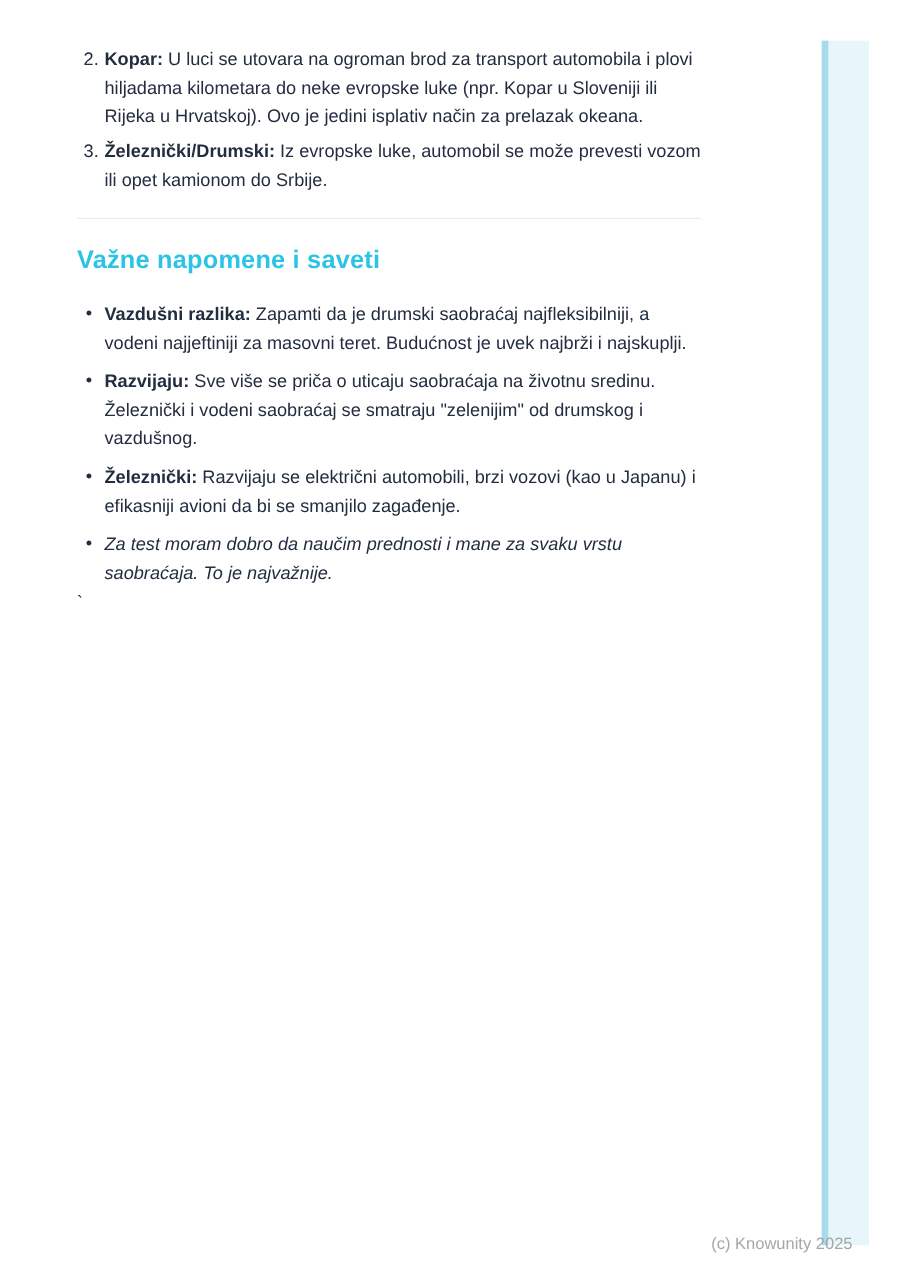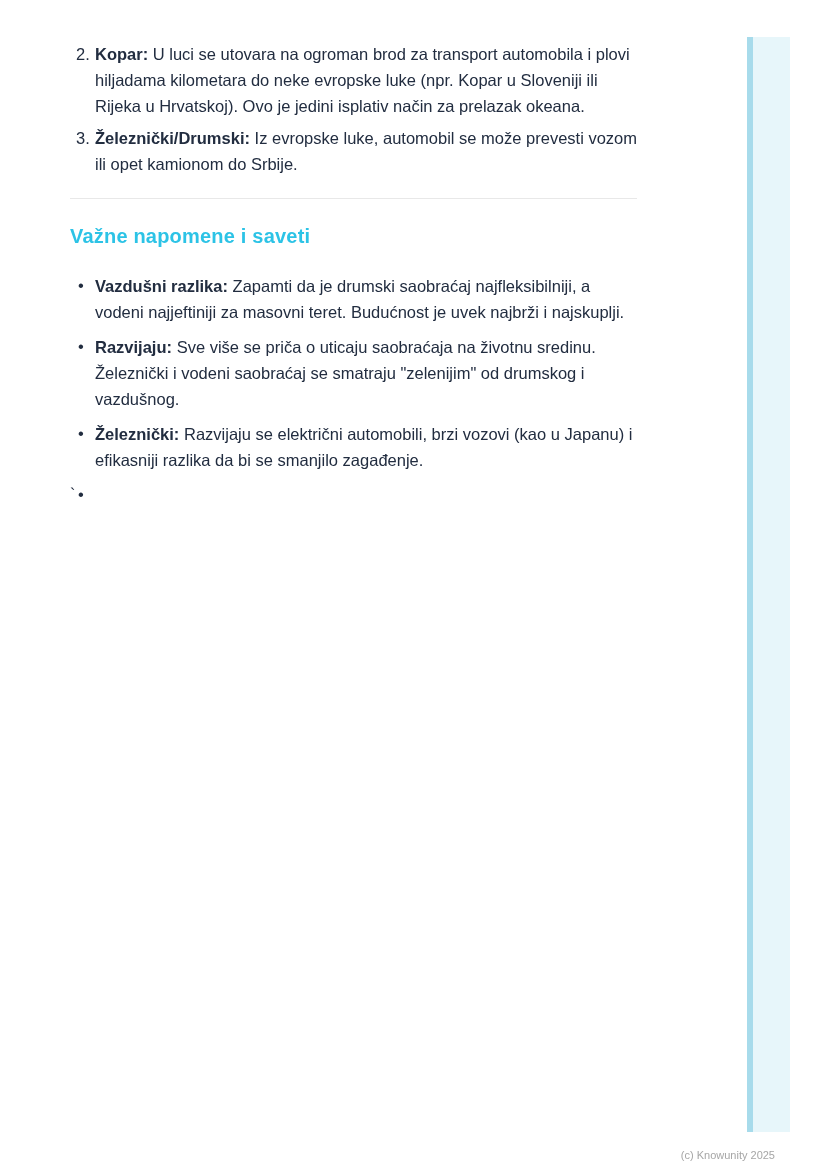--- a/index.html
+++ b/index.html
@@ -60,21 +60,21 @@
     margin: 10px 0 0 0;
     text-align: justify;
   }
   hr.divider {
     border: none;
     border-top: 1px solid #e8e8e8;
     margin: 21px 0 0 0;
   }
   h2.heading {
     margin: 23px 0 23px 0;
-    font-size: 20px;
+    font-size: 23px;
     line-height: 28px;
     font-weight: 700;
     color: #2cc3e6;
     letter-spacing: 0.2px;
   }
   li.bul-item {
     position: relative;
     padding-left: 25px;
     margin-bottom: 9px;
   }
@@ -88,23 +88,23 @@
     font-style: italic;
   }
   .stray {
     margin-top: 2px;
     font-size: 16px;
     line-height: 26px;
     color: #222d40;
   }
   .footer {
     position: absolute;
-    top: 1148px;
+    top: 1124px;
     right: 53px;
-    font-size: 11px;
+    font-size: 15px;
     line-height: 14px;
     color: #a6a6a6;
     z-index: 2;
   }
 </style>
 </head>
 <body>
 
 <div class="page">
 
@@ -137,24 +137,25 @@
         <span>Zapamti da je drumski saobraćaj najfleksibilniji, a vodeni najjeftiniji za masovni teret. Budućnost je uvek najbrži i najskuplji.</span>
       </li>
       <li class="bul-item">
         <span class="marker">•</span>
         <b>Razvijaju:</b>
         <span>Sve više se priča o uticaju saobraćaja na životnu sredinu. Železnički i vodeni saobraćaj se smatraju "zelenijim" od drumskog i vazdušnog.</span>
       </li>
       <li class="bul-item">
         <span class="marker">•</span>
         <b>Železnički:</b>
-        <span>Razvijaju se električni automobili, brzi vozovi (kao u Japanu) i efikasniji razlika da bi se smanjilo zagađenje.</span>
+        <span>Razvijaju se električni automobili, brzi vozovi (kao u Japanu) i efikasniji avioni da bi se smanjilo zagađenje.</span>
       </li>
       <li class="bul-item">
         <span class="marker">•</span>
+        <span class="note">Za test moram dobro da naučim prednosti i mane za svaku vrstu saobraćaja. To je najvažnije.</span>
       </li>
     </ul>
 
     <div class="stray">`</div>
 
   </main>
 
   <div class="footer">(c) Knowunity 2025</div>
 
 </div>

